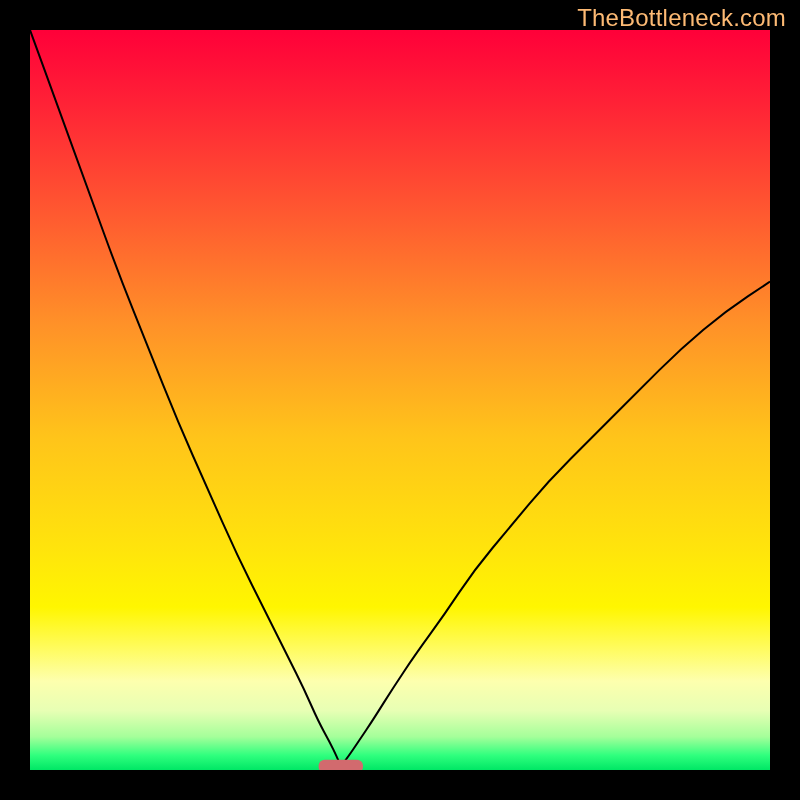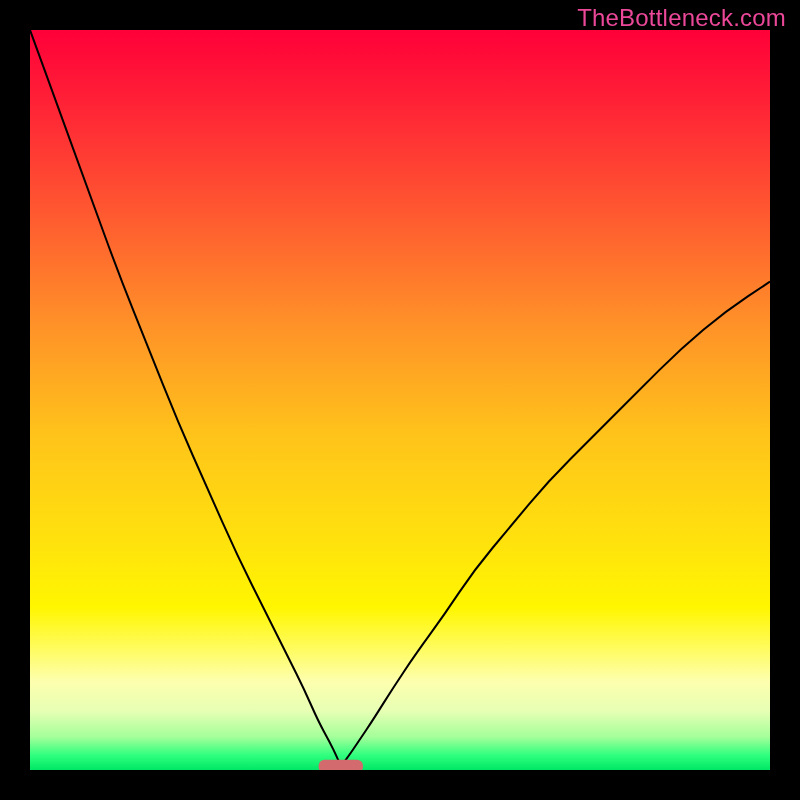--- a/index.html
+++ b/index.html
@@ -16,21 +16,21 @@
     left: 0;
     top: 0;
     width: 800px;
     height: 800px;
     background: #000;
   }
   .watermark {
     position: absolute;
     top: 4px;
     right: 14px;
-    color: #ec4899;
+    color: #fdba74;
     font-size: 24px;
     font-weight: 500;
     letter-spacing: 0.2px;
     user-select: none;
   }
   .plot-wrap {
     position: absolute;
     left: 30px;
     top: 30px;
     width: 740px;

